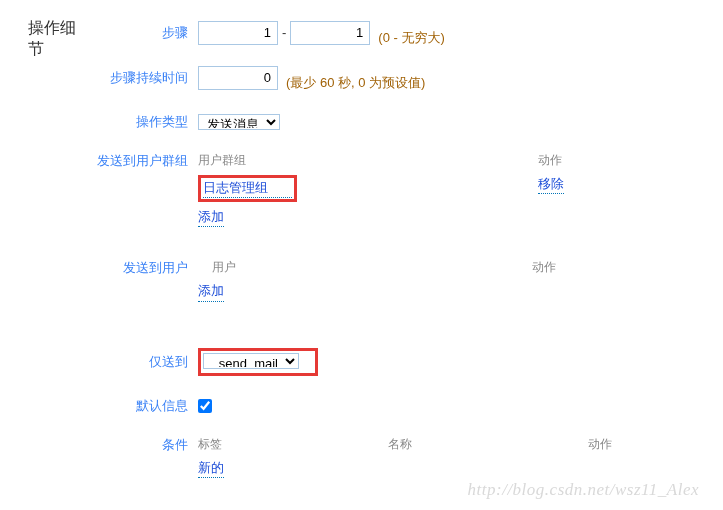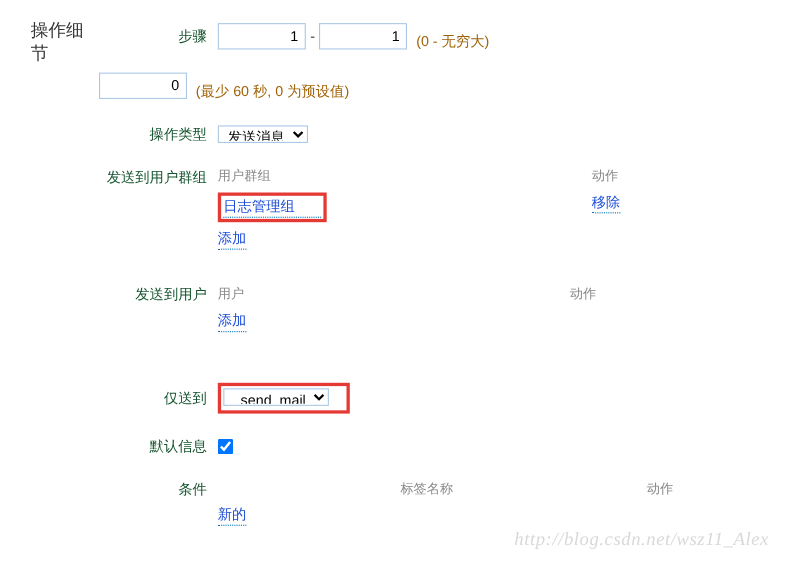--- a/index.html
+++ b/index.html
@@ -27,21 +27,21 @@
       display: flex;
       align-items: center;
       margin-bottom: 16px;
       min-height: 28px;
     }
     .form-row.tall { align-items: flex-start; }
     .row-label {
       width: 108px;
       text-align: right;
       padding-right: 10px;
-      color: #14532d;
+      color: #3b82f6;
       flex-shrink: 0;
     }
     .row-content { flex: 1; display: flex; align-items: center; flex-wrap: wrap; }
     input[type="text"].num {
       width: 80px;
       height: 24px;
       border: 1px solid #aac8e4;
       padding: 2px 6px;
       text-align: right;
       font-size: 13px;
@@ -97,21 +97,21 @@
       right: 24px;
       bottom: 10px;
       color: #d9d9d9;
       font-family: "Times New Roman", serif;
       font-style: italic;
       font-size: 17px;
       letter-spacing: 0.5px;
       pointer-events: none;
     }
     .cond-head { display: flex; color: #888; font-size: 12px; margin-bottom: 6px; }
-    .cond-head .c1 { width: 190px; text-align: right; }
+    .cond-head .c1 { width: 190px; }
     .cond-head .c2 { width: 200px; }
     .cond-head .c3 { flex: 1; }
   </style>
 </head>
 <body>
 
 <div class="container">
   <div class="section-label">操作细节</div>
 
   <div class="form-area">
@@ -120,20 +120,21 @@
       <div class="row-label">步骤</div>
       <div class="row-content">
         <input type="text" class="num" value="1" style="">
         <span class="dash">-</span>
         <input type="text" class="num" value="1" style="">
         <span class="hint">(0 - 无穷大)</span>
       </div>
     </div>
 
     <div class="form-row">
+      <div class="row-label">步骤持续时间</div>
       <div class="row-content">
         <input type="text" class="num wide" value="0" style="">
         <span class="hint">(最少 60 秒, 0 为预设值)</span>
       </div>
     </div>
 
     <div class="form-row">
       <div class="row-label">操作类型</div>
       <div class="row-content">
         <select>
@@ -164,21 +165,21 @@
             <span class="link">添加</span>
           </div>
         </div>
       </div>
     </div>
 
     <div class="form-row tall" style="margin-bottom:40px;">
       <div class="row-label">发送到用户</div>
       <div class="subtable">
         <div class="subhead">
-          <div class="col1b" style="width:320px;">用户</div>
+          <div class="col1b" style="width:320px;margin-left:14px;">用户</div>
           <div class="col2">动作</div>
         </div>
         <div class="subrow">
           <div class="col1">
             <span class="link">添加</span>
           </div>
         </div>
       </div>
     </div>
 

